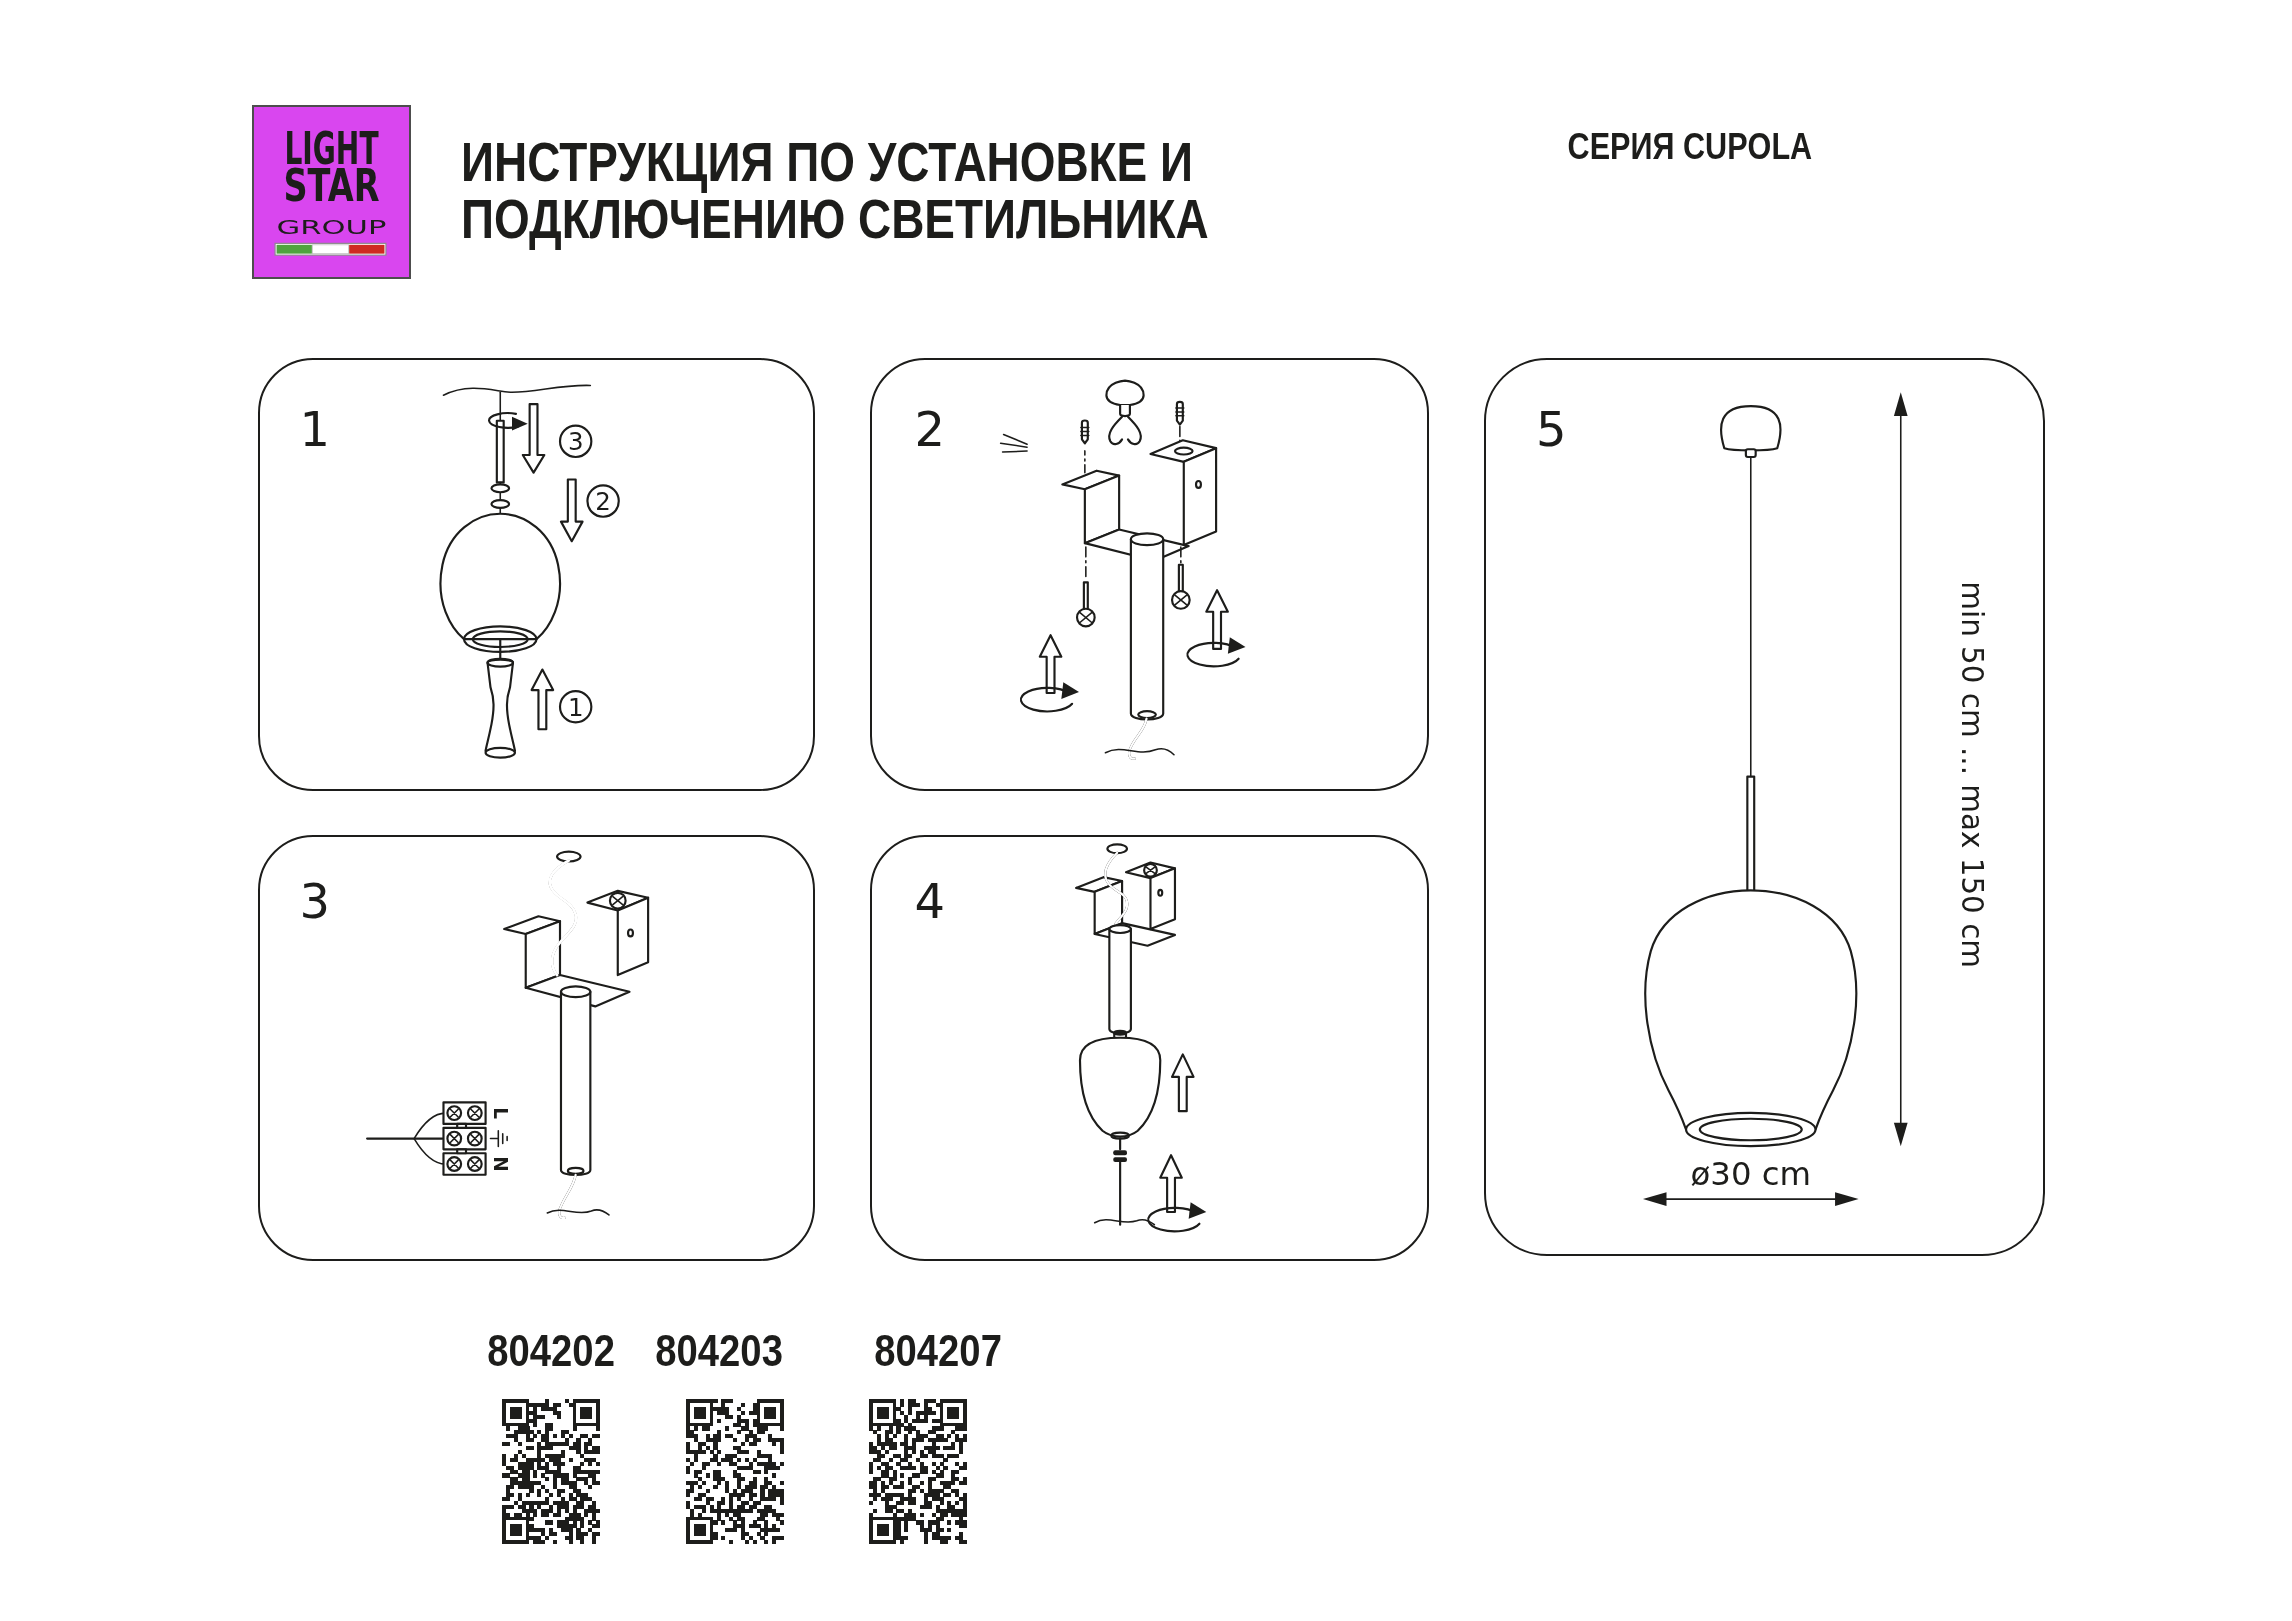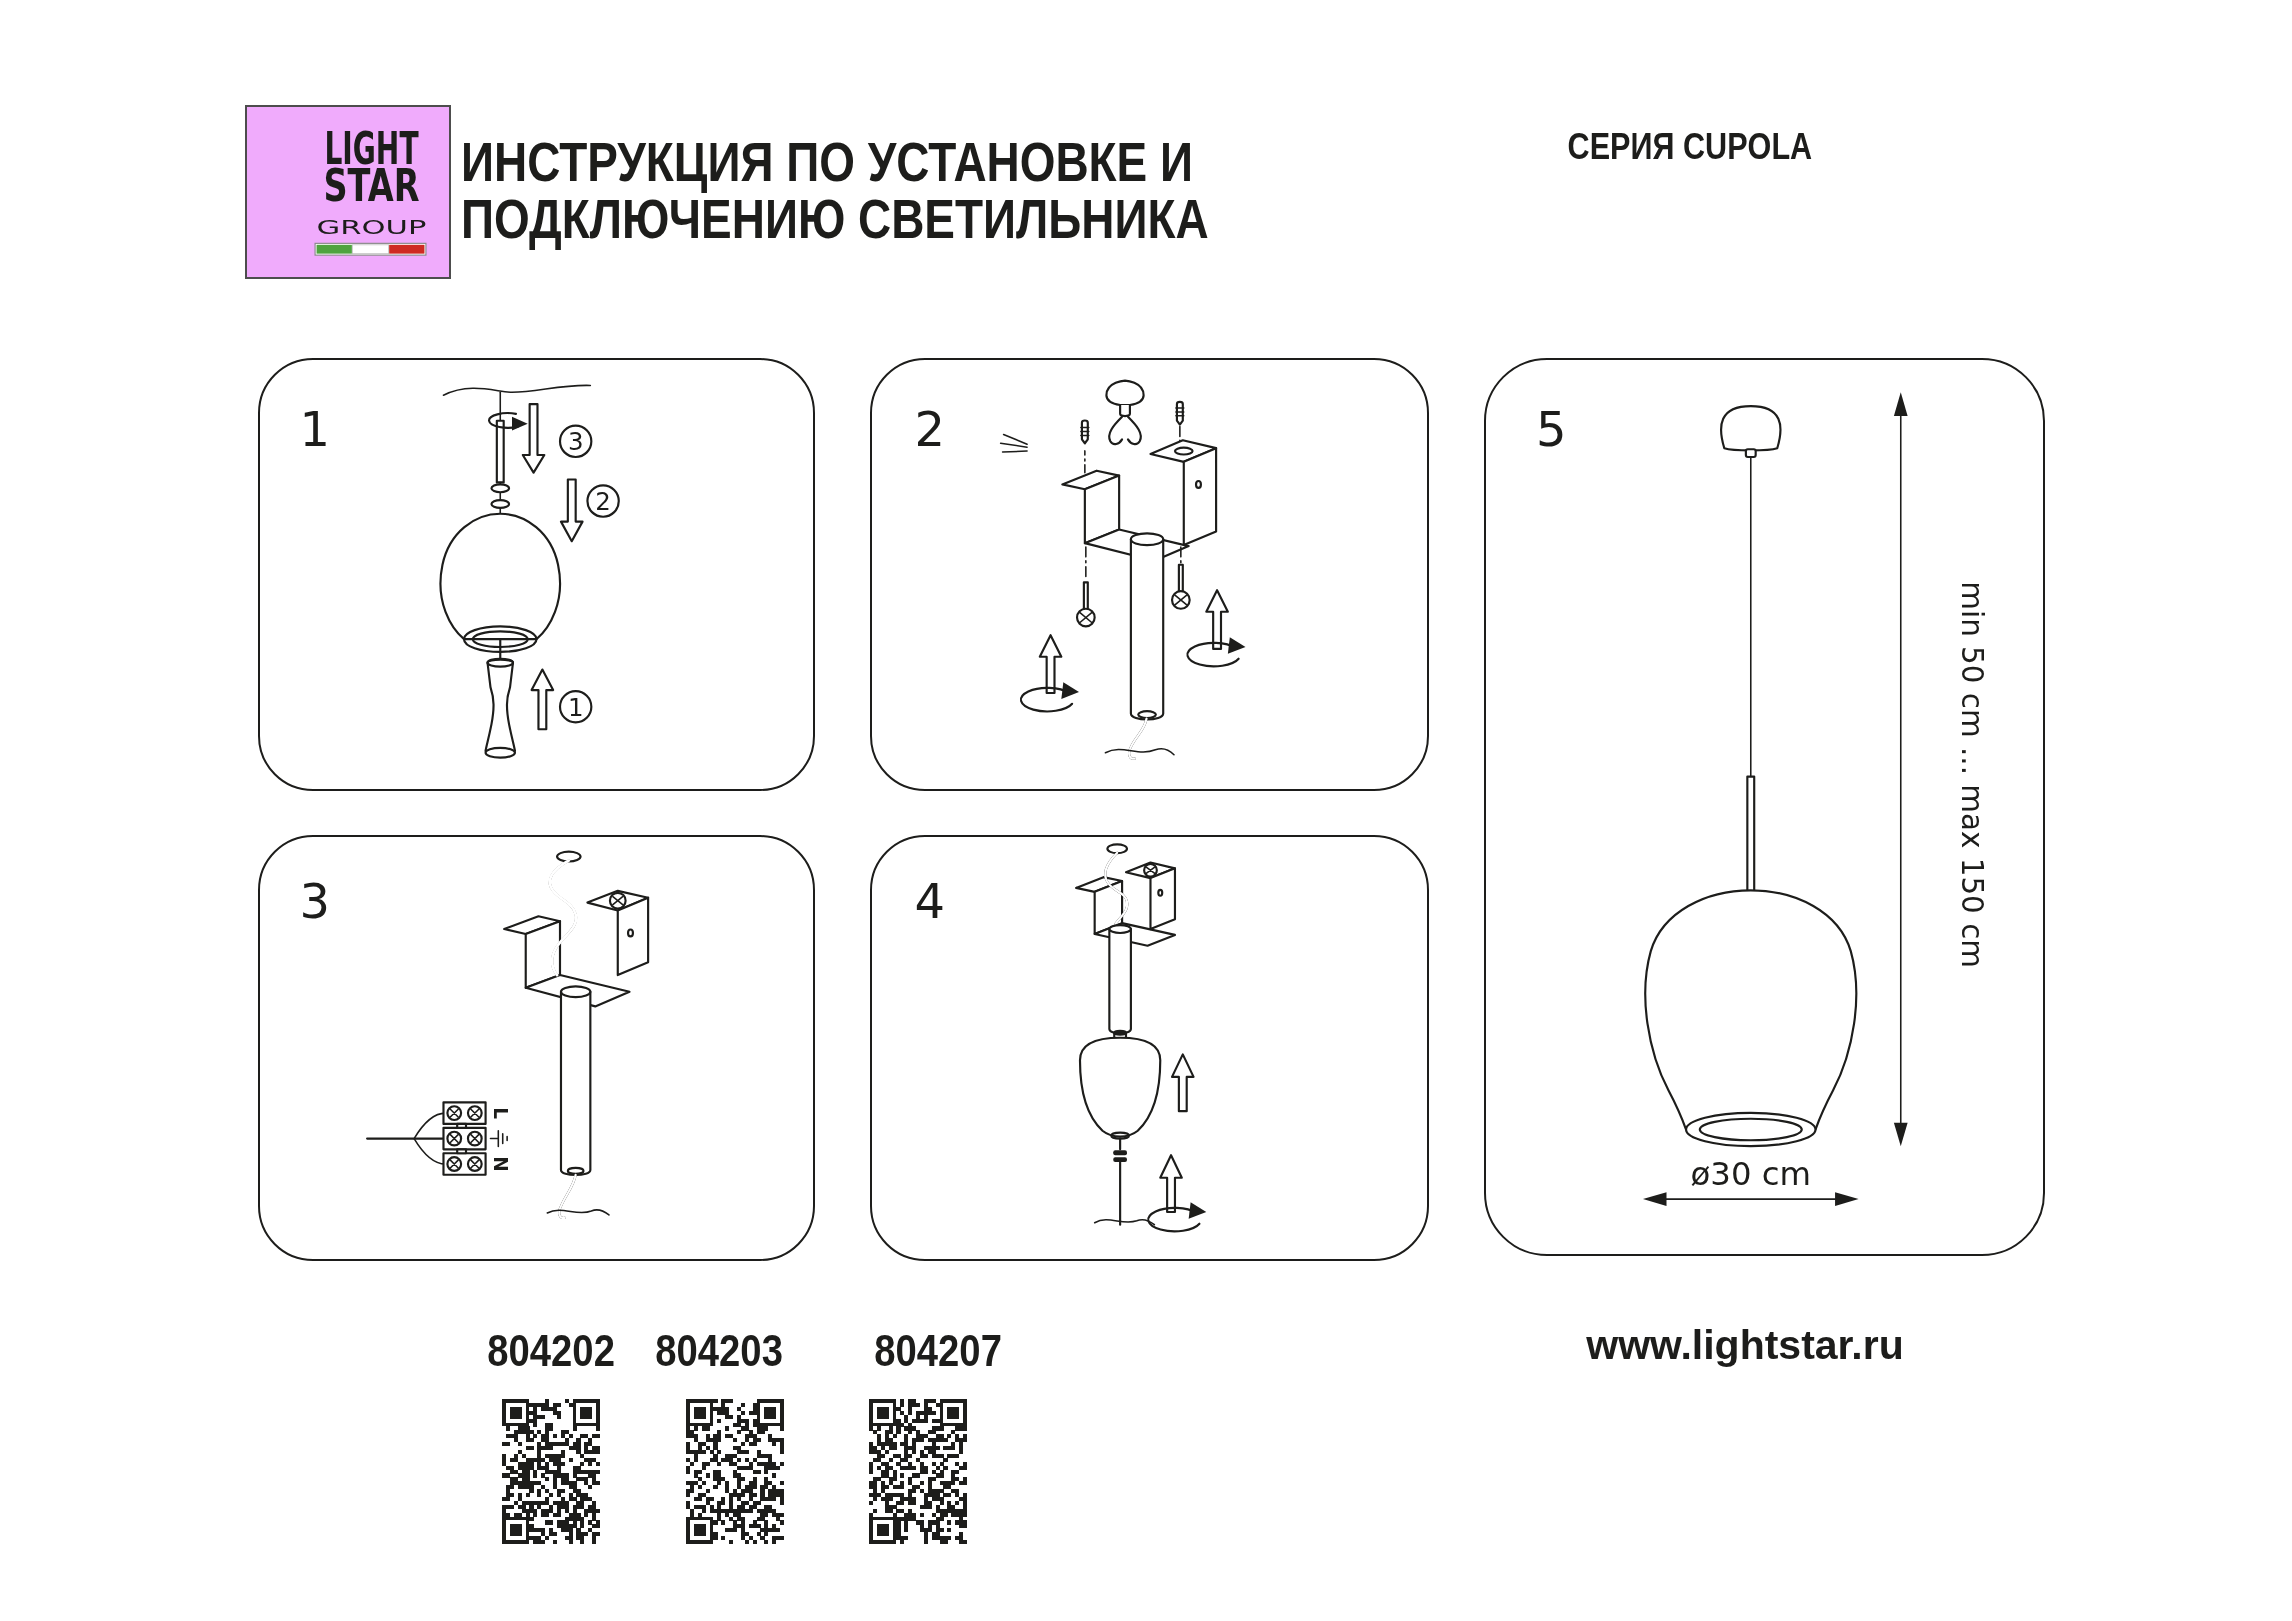--- a/index.html
+++ b/index.html
@@ -2,21 +2,21 @@
 <html style="--ink: #1d1d1b; --flag-green: #4fa33f; --flag-red: #cf2a22; --logo-border: #4d4d4d;"><head>
 <meta charset="utf-8">
 <style>
   :root { --ink:#1d1d1b; --flag-green:#4fa33f; --flag-red:#cf2a22; --logo-border:#4d4d4d; }
   html,body { margin:0; padding:0; background:#fff; }
   .page { position:relative; width:2293px; height:1621px; background:#fff; overflow:hidden;
           font-family:"Liberation Sans", sans-serif; color:var(--ink); }
   .abs { position:absolute; }
 
   
-  .logo-box { left:245px; top:105px; width:155px; height:170px; border:2px solid var(--logo-border); background:#f0abfc;padding-left:47px; }
+  .logo-box { left:252px; top:105px; width:155px; height:170px; border:2px solid var(--logo-border); background:#d946ef; }
   .title { left:461px; top:133px; font-weight:700; font-size:56px; line-height:57px; white-space:nowrap;
            transform:scaleX(.82); transform-origin:left top; letter-spacing:0; }
   .series-wrap { left:1482px; top:127px; width:416px; text-align:center; }
   .series-line1 { font-weight:700; font-size:36px; line-height:39px; }
   .series-line2 { font-weight:700; font-size:44px; line-height:47px; margin-top:11.8px; }
   .cond { display:inline-block; transform:scaleX(.85); transform-origin:center; white-space:nowrap; }
 
   
   .panel { position:absolute; border:2.5px solid var(--ink); border-radius:55px; background:#fff; }
   .panel svg { position:absolute; left:0; top:0; width:100%; height:100%; }
@@ -1403,16 +1403,15 @@
         <rect x="24" y="36" width="1.04" height="1.04"></rect>
         <path fill-rule="evenodd" d="M0,0h7v7h-7z M1,1h5v5h-5z"></path>
         <rect x="2" y="2" width="3" height="3"></rect>
         <path fill-rule="evenodd" d="M18,0h7v7h-7z M19,1h5v5h-5z"></path>
         <rect x="20" y="2" width="3" height="3"></rect>
         <path fill-rule="evenodd" d="M0,30h7v7h-7z M1,31h5v5h-5z"></path>
         <rect x="2" y="32" width="3" height="3"></rect>
       </g>
     </svg>
 
-  <div class="abs website">www.lightstar.ru</div>
 
 </div>
 
 
 </body></html>

